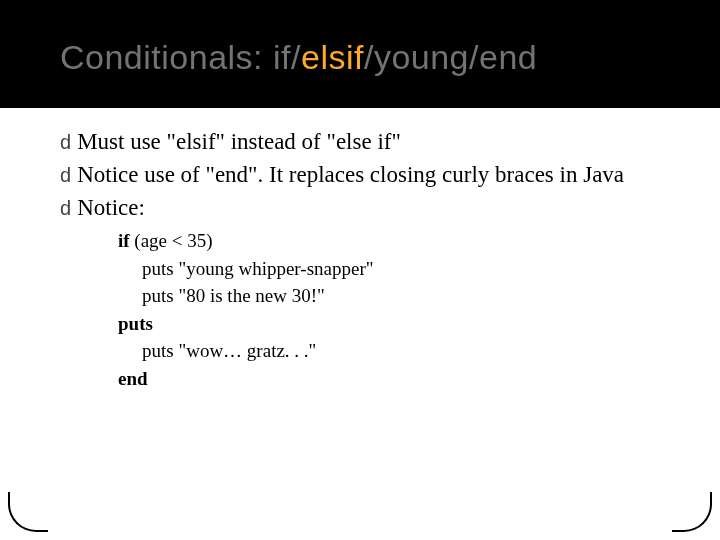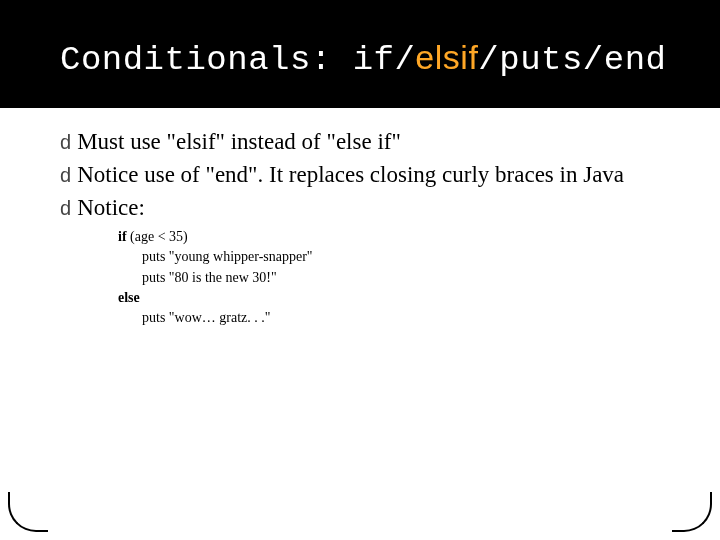--- a/index.html
+++ b/index.html
@@ -22,21 +22,21 @@
     height: 108px;
     box-sizing: border-box;
     padding: 38px 0 0 60px;
   }
   .title-bar .title {
     font-family: Arial, Helvetica, sans-serif;
     font-size: 34px;
     font-weight: 400;
     letter-spacing: 0.5px;
   }
-  .title-bar .title .kw { color: #ffffff; font-family: Liberation Mono, monospace; }
+  .title-bar .title .kw { color: #737373; }
   .title-bar .title .elsif-kw { color: #ffa726; } 
   .body {
     padding: 18px 50px 0 60px;
     font-size: 23px;
     color: #000;
     line-height: 1.35;
   }
   .bullet {
     display: flex;
     align-items: flex-start;
@@ -46,21 +46,21 @@
     font-family: Arial, sans-serif;
     font-size: 20px;
     color: #444;
     padding-right: 6px;
     padding-top: 3px;
     user-select: none;
   }
   .bullet .text { flex: 1; }
   .code-block {
     margin: 4px 0 0 58px;
-    font-size: 14px;
+    font-size: 19px;
     line-height: 1.45;
   }
   .code-block .line { white-space: pre; }
   .code-block .kw { font-weight: bold; }
   .code-block .indent { padding-left: 24px; display: inline-block; }
   .corner-bl, .corner-br {
     position: absolute;
     bottom: 8px;
     width: 40px;
     height: 40px;
@@ -80,21 +80,21 @@
     border-bottom-right-radius: 28px;
   }
 </style>
 </head>
 <body>
 
 <div class="slide">
 
   <div class="title-bar">
     <div class="title">
-      <span class="kw">Conditionals:  if/</span><span class="elsif-kw">elsif</span><span class="kw">/puts/end</span>
+      <span class="kw">Conditionals:  if/</span><span class="elsif-kw">elsif</span><span class="kw">/young/end</span>
     </div>
   </div>
 
   <div class="body">
 
     <div class="bullet">
       <span class="glyph">d</span>
       <span class="text">Must use "elsif" instead of "else if"</span>
     </div>
 
@@ -105,21 +105,22 @@
 
     <div class="bullet">
       <span class="glyph">d</span>
       <span class="text">Notice:</span>
     </div>
 
     <div class="code-block">
       <div class="line"><span class="kw">if</span><span> (age &lt; 35)</span></div>
       <div class="line"><span class="indent">puts "young whipper-snapper"</span></div>
       <div class="line"><span class="indent">puts "80 is the new 30!"</span></div>
-      <div class="line"><span class="kw">else</span></div>
+      <div class="line"><span class="kw">puts</span></div>
       <div class="line"><span class="indent">puts "wow… gratz. . ."</span></div>
+      <div class="line"><span class="kw">end</span></div>
     </div>
 
   </div>
 
   <div class="corner-bl"></div>
   <div class="corner-br"></div>
 </div>
 
 </body></html>

